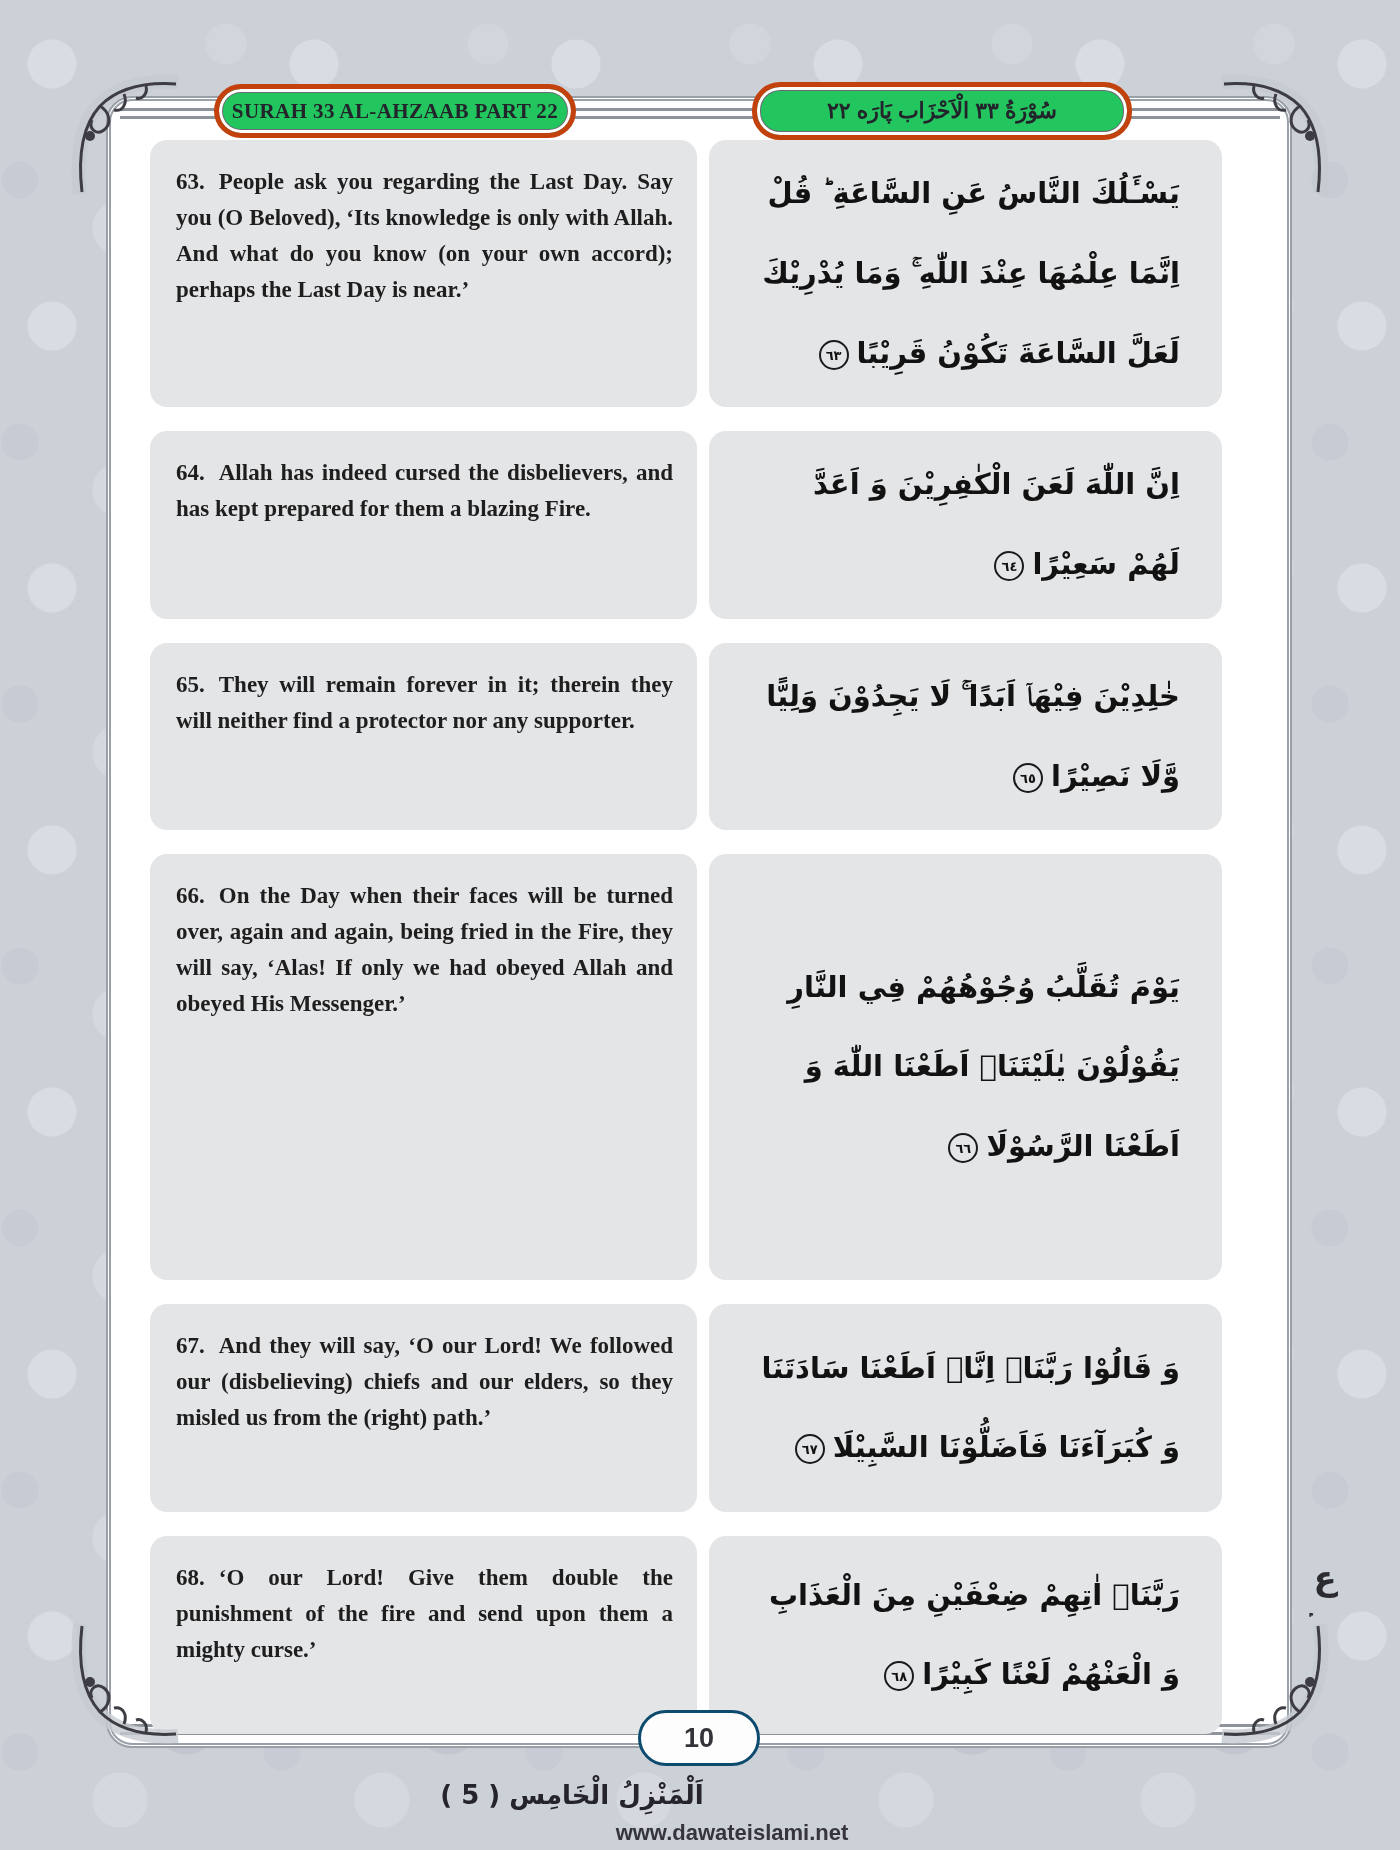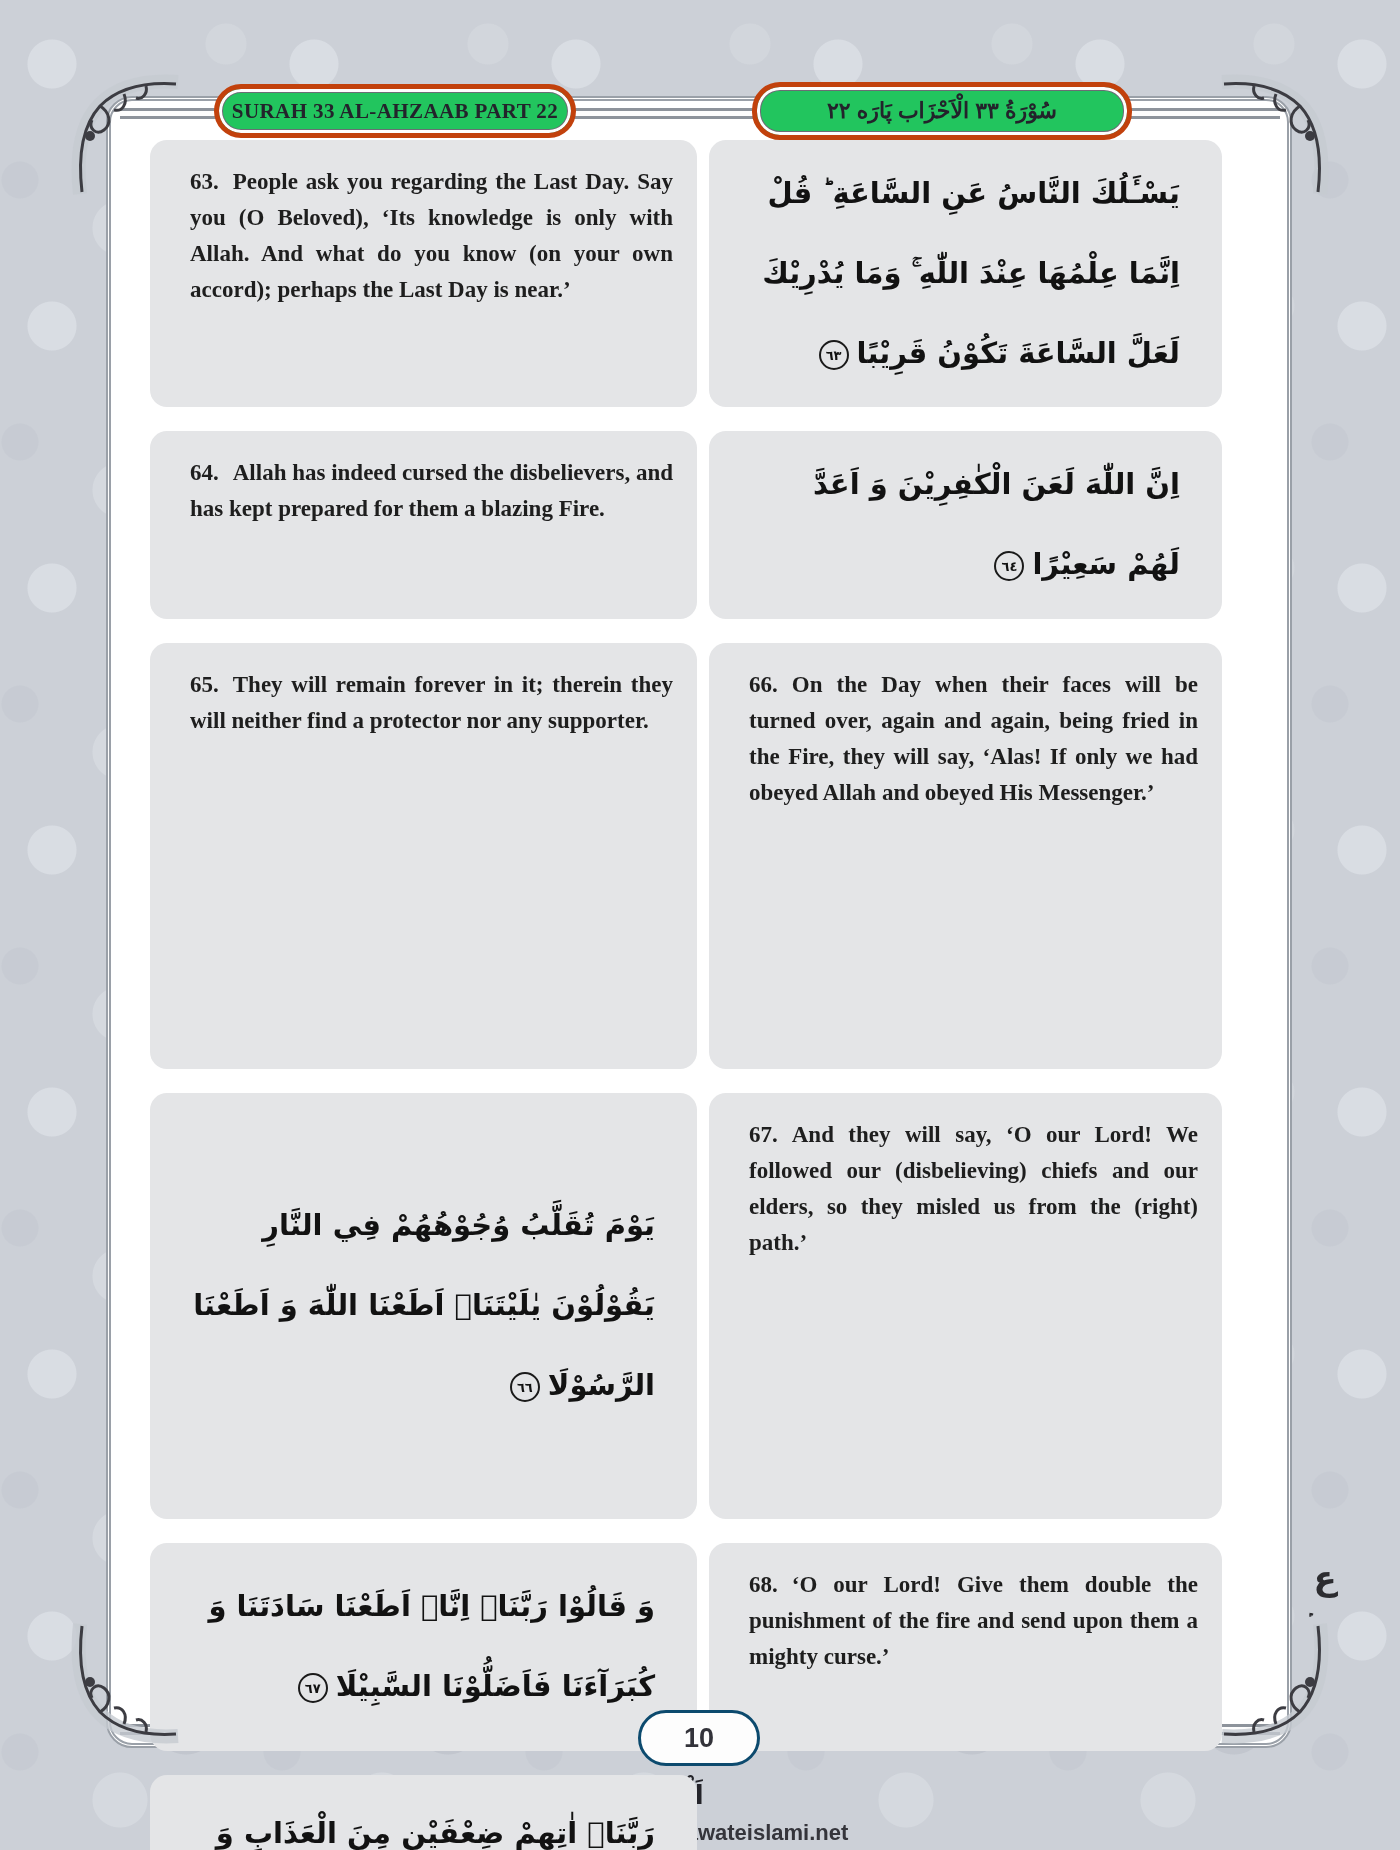--- a/index.html
+++ b/index.html
@@ -52,21 +52,21 @@
   
   .verses{
     position:absolute;left:150px;top:140px;width:1072px;
     display:grid;grid-template-columns:547px 513px;column-gap:12px;row-gap:24px;
     z-index:2;
   }
   .cell{
     background:#e4e5e7;border-radius:17px;box-sizing:border-box;
   }
   .cell.en{
-    padding:24px 24px 20px 40px;
+    padding:24px 24px 20px 26px;
     font-family:"Liberation Serif",serif;font-weight:bold;font-size:23px;
     line-height:36px;color:#1e1e1e;text-align:justify;
   }
   .cell.en .vnum{padding-right:14px;}
   .cell.ar{
     direction:rtl;display:flex;align-items:center;
     padding:14px 42px;
     font-family:"DejaVu Sans",sans-serif;font-weight:bold;font-size:29px;
     color:#121212;text-align:right;
   }
@@ -175,20 +175,23 @@
   <div class="cell en rh1">
     <span class="vnum">64.</span><span>Allah has indeed cursed the disbelievers, and has kept prepared for them a blazing Fire.</span>
   </div>
   <div class="cell ar rh1">
     <div class="atext"><span>اِنَّ اللّٰهَ لَعَنَ الْكٰفِرِيْنَ وَ اَعَدَّ لَهُمْ سَعِيْرًا</span><span class="ayah-circle">٦٤</span></div>
   </div>
 
   <div class="cell en rh2">
     <span class="vnum">65.</span><span>They will remain forever in it; therein they will neither find a protector nor any supporter.</span>
   </div>
+  <div class="cell ar rh2">
+    <div class="atext"><span>خٰلِدِيْنَ فِيْهَاۤ اَبَدًا ۚ لَا يَجِدُوْنَ وَلِيًّا وَّلَا نَصِيْرًا</span><span class="ayah-circle">٦٥</span></div>
+  </div>
 
   <div class="cell en rh3">
     <span class="vnum">66.</span><span>On the Day when their faces will be turned over, again and again, being fried in the Fire, they will say, ‘Alas! If only we had obeyed Allah and obeyed His Messenger.’</span>
   </div>
   <div class="cell ar rh3">
     <div class="atext"><span>يَوْمَ تُقَلَّبُ وُجُوْهُهُمْ فِي النَّارِ يَقُوْلُوْنَ يٰلَيْتَنَاۤ اَطَعْنَا اللّٰهَ وَ اَطَعْنَا الرَّسُوْلَا</span><span class="ayah-circle">٦٦</span></div>
   </div>
 
   <div class="cell en rh4">
     <span class="vnum">67.</span><span>And they will say, ‘O our Lord! We followed our (disbelieving) chiefs and our elders, so they misled us from the (right) path.’</span>

